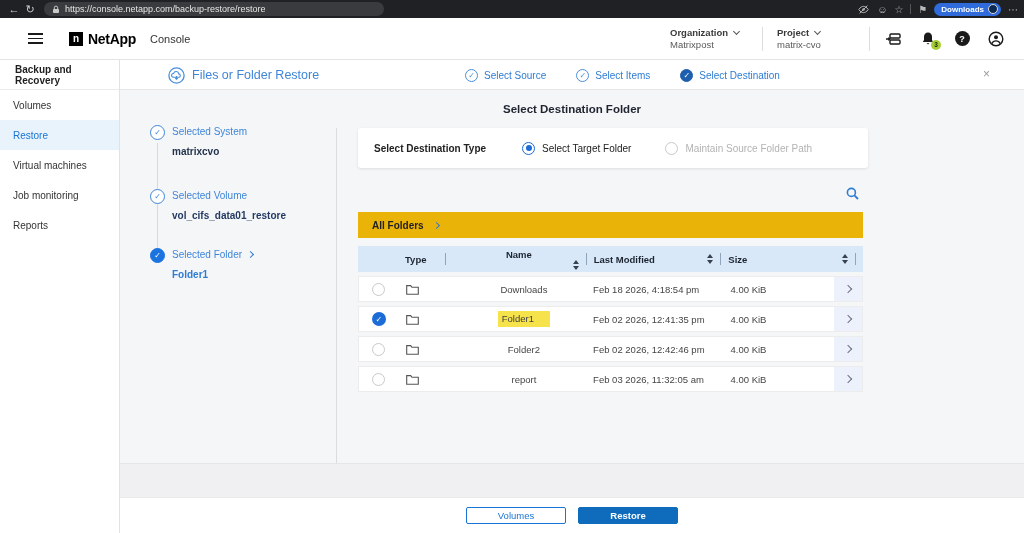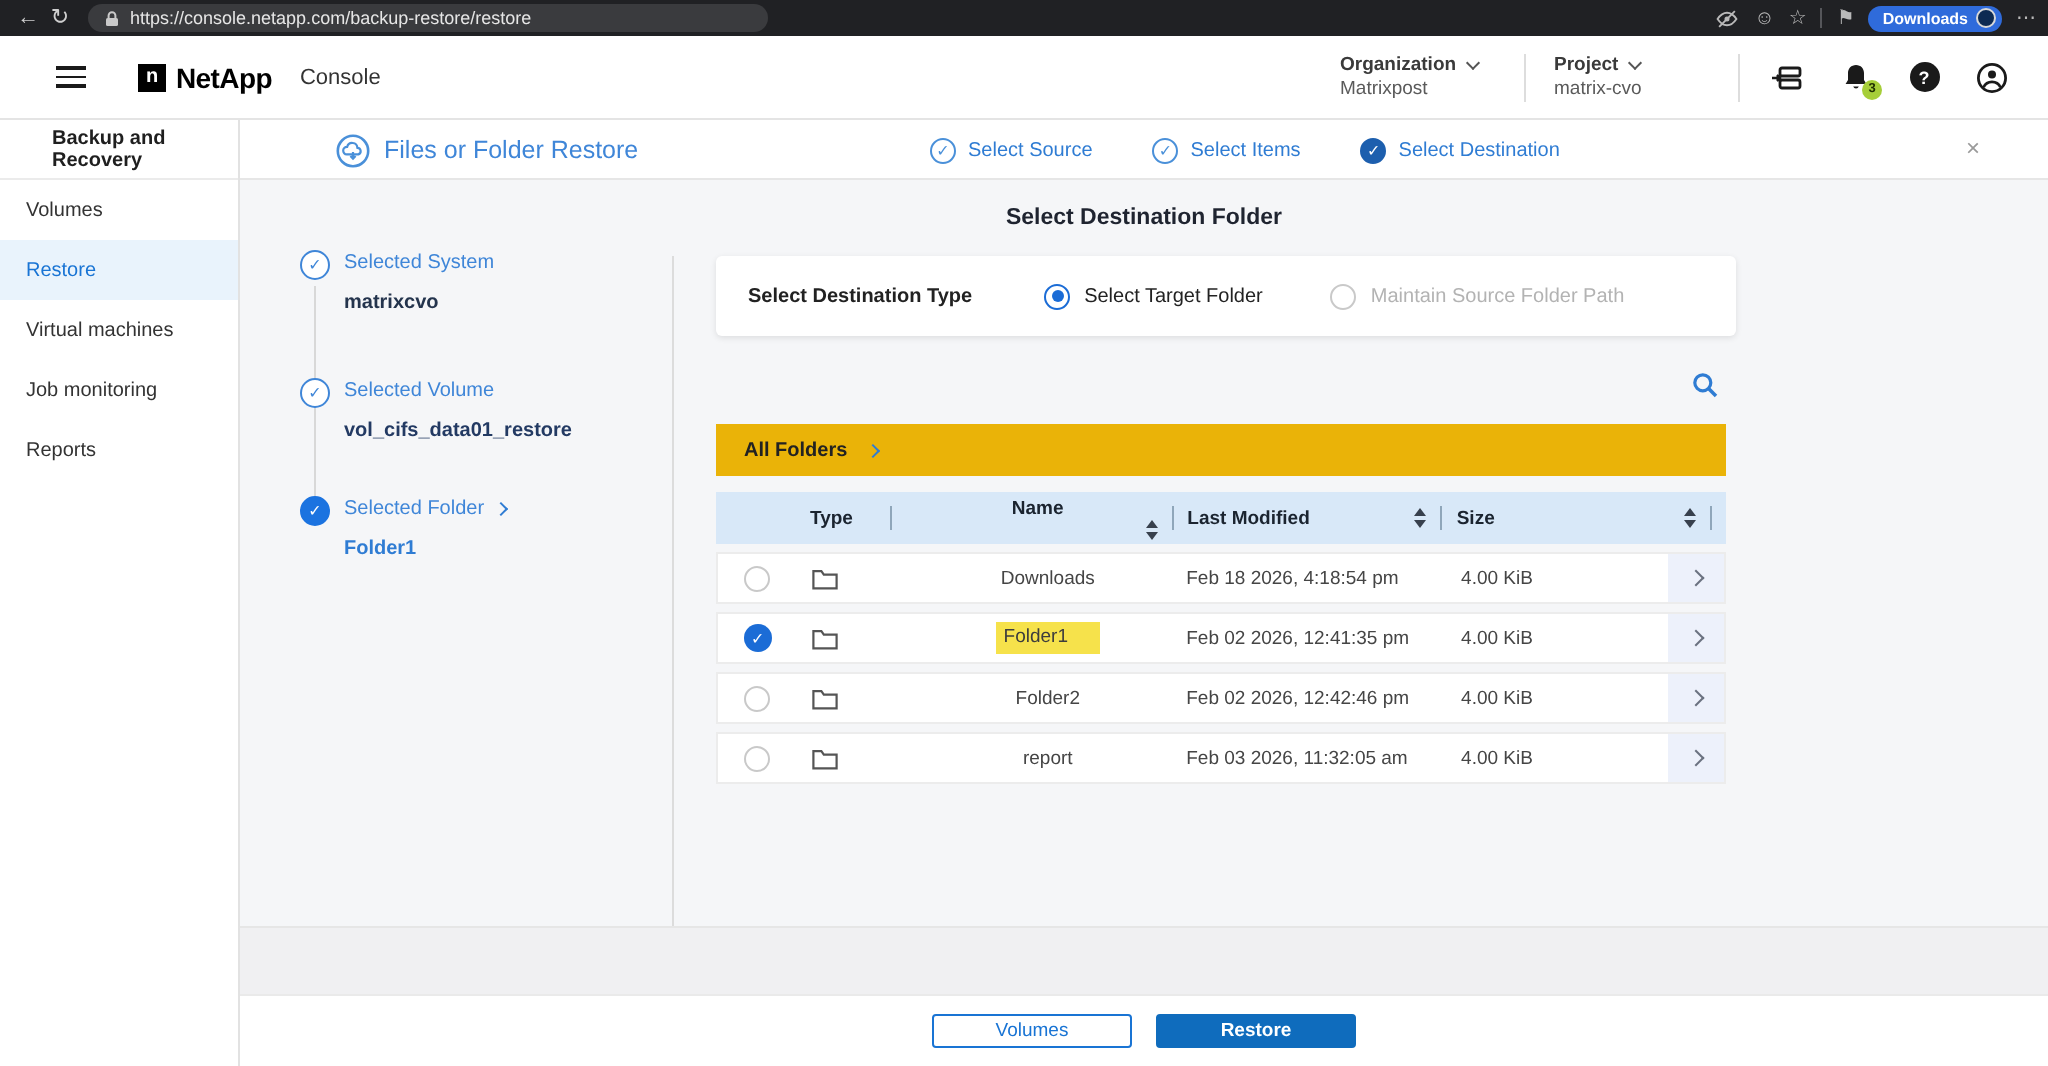--- a/index.html
+++ b/index.html
@@ -32,21 +32,21 @@
   .ctx-top { display:flex; align-items:center; gap:6px; font-size:9.5px; font-weight:bold; color:#3a3a3a; }
   .ctx-val { font-size:9.5px; color:#5a5a5a; }
   .cdown { width:5px; height:5px; border-right:1.4px solid #555; border-bottom:1.4px solid #555; transform:rotate(45deg); margin-top:-2px; }
   .hdr-sep { width:1px; height:24px; background:#ddd; }
   .hdr-ico { position:relative; width:20px; height:20px; display:flex; align-items:center; justify-content:center; cursor:pointer; }
   .badge { position:absolute; bottom:-1px; right:-3px; width:10px; height:10px; background:#a6ce39; border-radius:50%; font-size:6.5px; color:#1d2b00; font-weight:bold; display:flex; align-items:center; justify-content:center; }
   .help-circle { width:15px; height:15px; border-radius:50%; background:#1a1a1a; color:#fff; font-size:9px; font-weight:bold; display:flex; align-items:center; justify-content:center; }
 
   
   .sidebar { position:absolute; top:60px; left:0; bottom:0; width:120px; background:#fff; border-right:1px solid #e2e2e2; }
-  .sidebar-title { height:30px; display:flex; align-items:center; padding-left:26px; font-size:10px; font-weight:bold; color:#1f1f1f; border-bottom:1px solid #ebebeb; }
+  .sidebar-title { height:30px; display:flex; align-items:center; padding-left:15px; font-size:10px; font-weight:bold; color:#1f1f1f; border-bottom:1px solid #ebebeb; }
   .side-item { height:30px; display:flex; align-items:center; padding-left:13px; font-size:10px; color:#333; cursor:pointer; }
   .side-item.active { color:#1974d4; background:#e9f3fc; }
 
   
   .wiz-header { position:absolute; top:60px; left:120px; right:0; height:30px; background:#fff; border-bottom:1px solid #e6e6e6; }
   .wiz-title { position:absolute; left:48px; top:0; height:30px; display:flex; align-items:center; gap:7px; color:#3f86d8; font-size:12.5px; }
   .steps { position:absolute; left:345px; top:0; height:30px; display:flex; align-items:center; gap:30px; }
   .step { display:flex; align-items:center; gap:6px; font-size:10px; color:#2f7cd3; cursor:pointer; }
   .stp-circle { width:13px; height:13px; border-radius:50%; border:1.4px solid #4a90d9; color:#4a90d9; font-size:8px; display:flex; align-items:center; justify-content:center; background:#fff; }
   .stp-circle.filled { background:#1d5fae; border-color:#1d5fae; color:#fff; }

